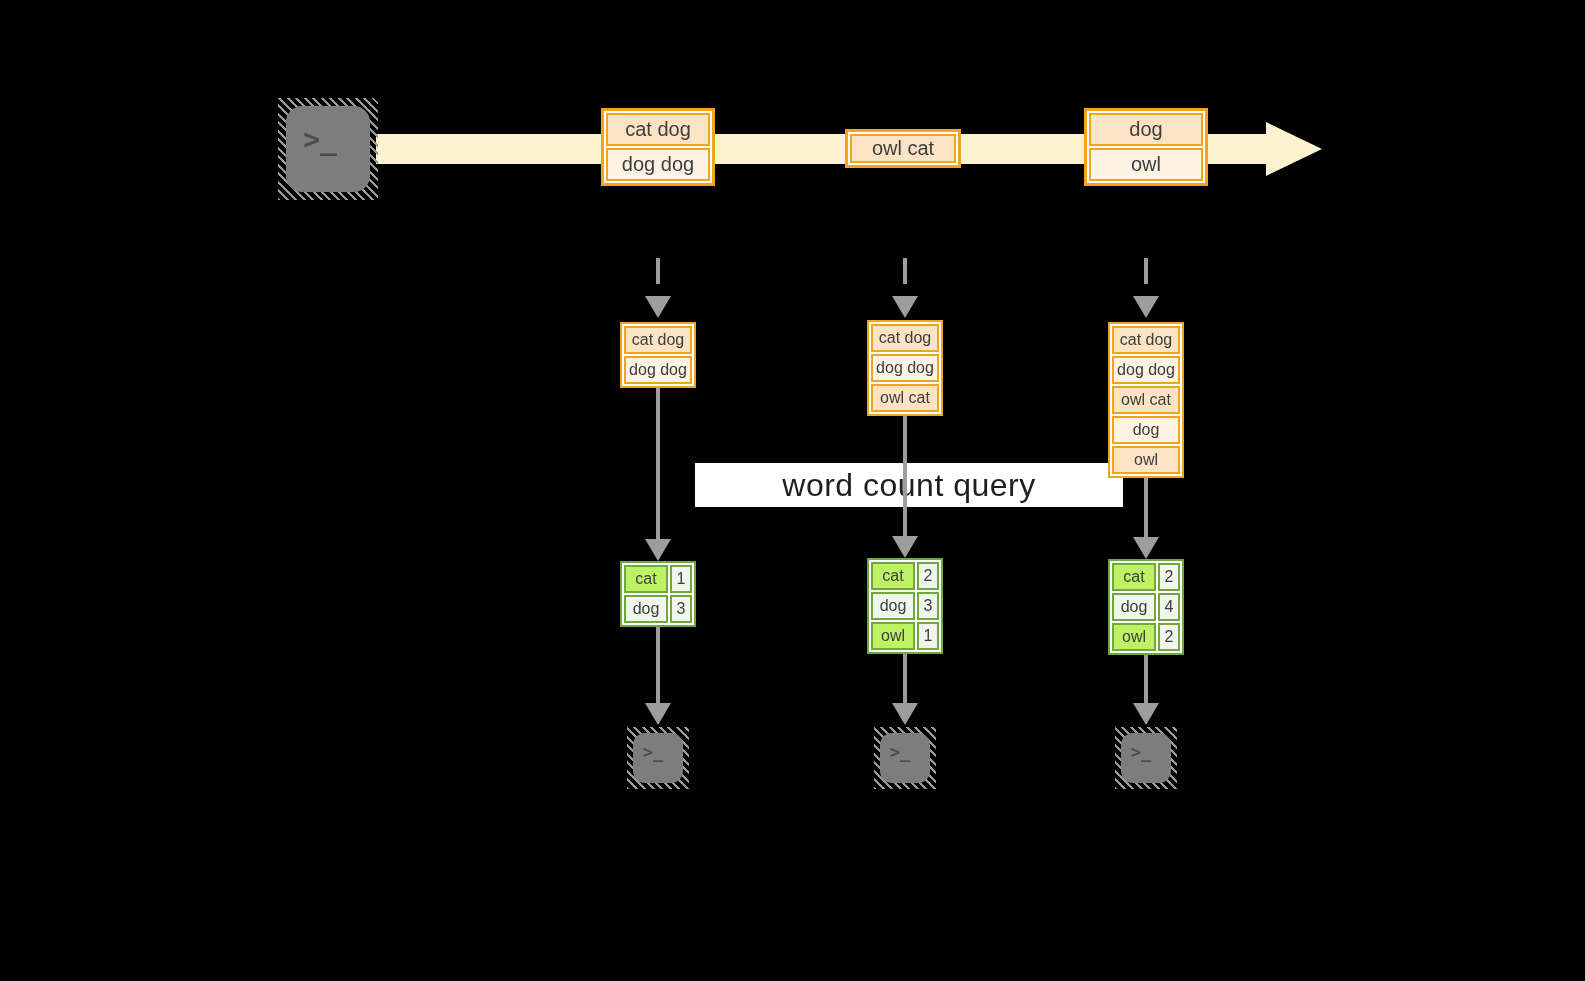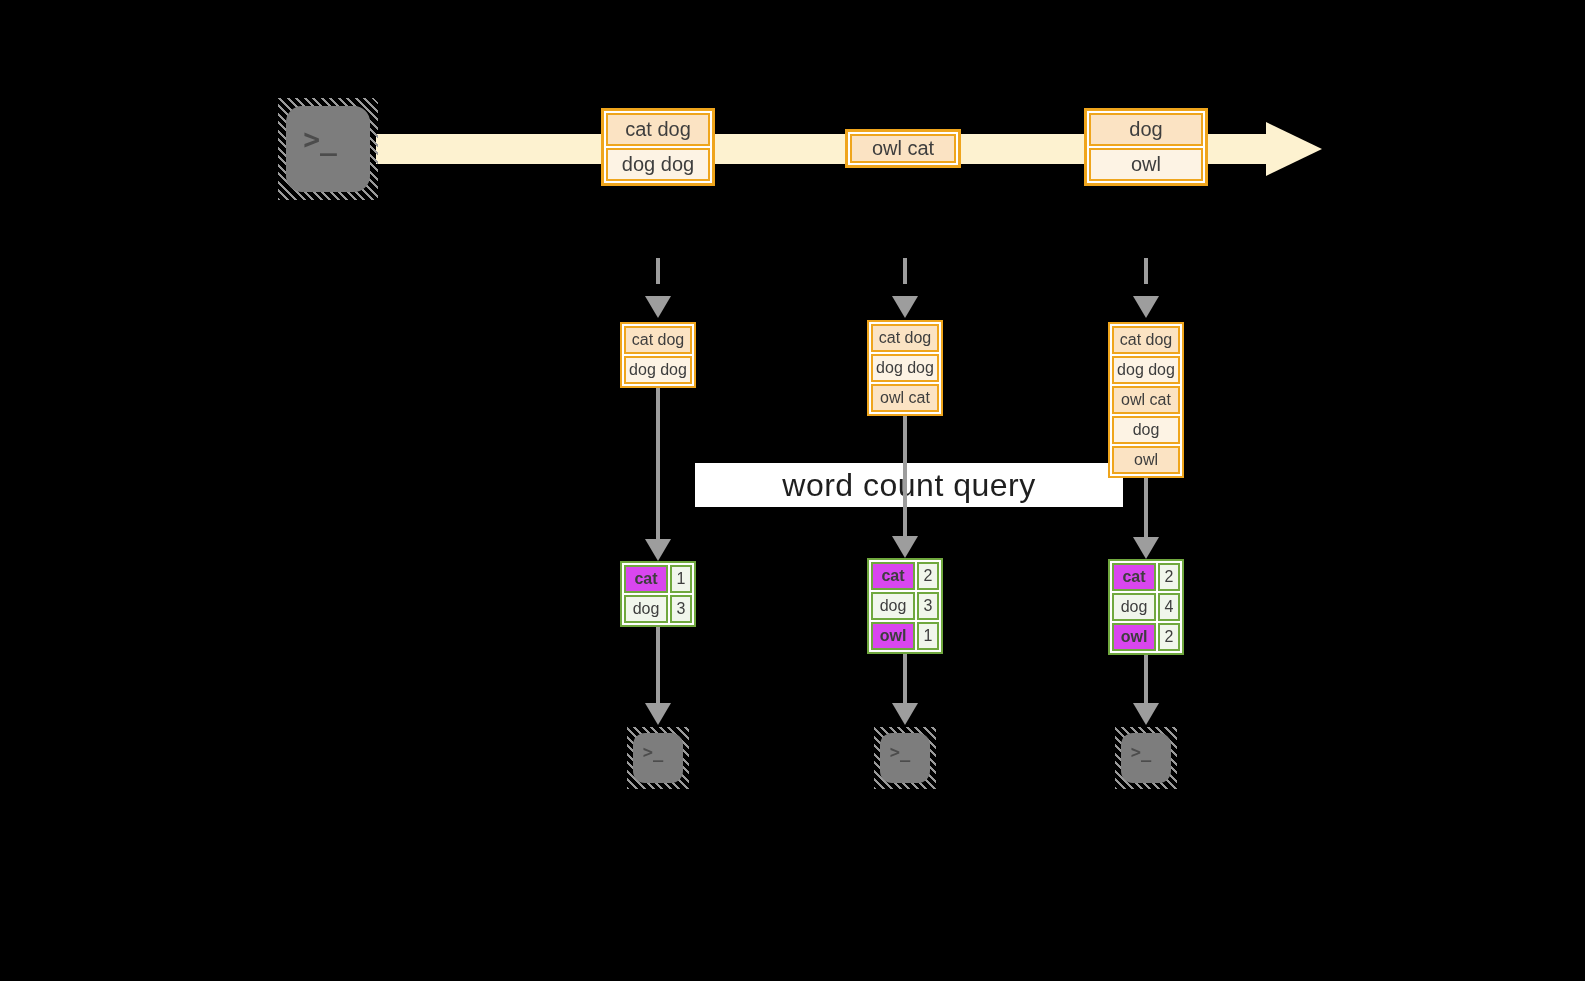--- a/index.html
+++ b/index.html
@@ -33,21 +33,21 @@
   .stack{border-width:2px;z-index:6;}
   .stack .cell{height:28px;font-size:16px;}
   .fill-a{background:#fbe3c3;}
   .fill-b{background:#fdf3e4;}
 
   
   .gtable{position:absolute;box-sizing:border-box;background:#fff;border:2px solid #70a83e;
         padding:2px;display:grid;grid-template-columns:44px 22px;gap:2px;z-index:6;}
   .gtable .cell{box-sizing:border-box;border:2px solid #70a83e;height:28px;display:flex;
         align-items:center;justify-content:center;font-size:16px;color:#3e3e3e;}
-  .gfill-a{background:#d946ef;font-weight:bold;}
+  .gfill-a{background:#bef264;}
   .gfill-b{background:#f1f6ec;}
 
   
   .vline{position:absolute;width:4px;background:#9d9d9d;z-index:5;}
   .vdash{position:absolute;width:4px;z-index:3;
       background:repeating-linear-gradient(to bottom,#9d9d9d 0 26px,transparent 26px 38px);}
   .ahead{position:absolute;width:0;height:0;z-index:5;
       border-left:13px solid transparent;border-right:13px solid transparent;border-top:22px solid #9d9d9d;}
 
   

